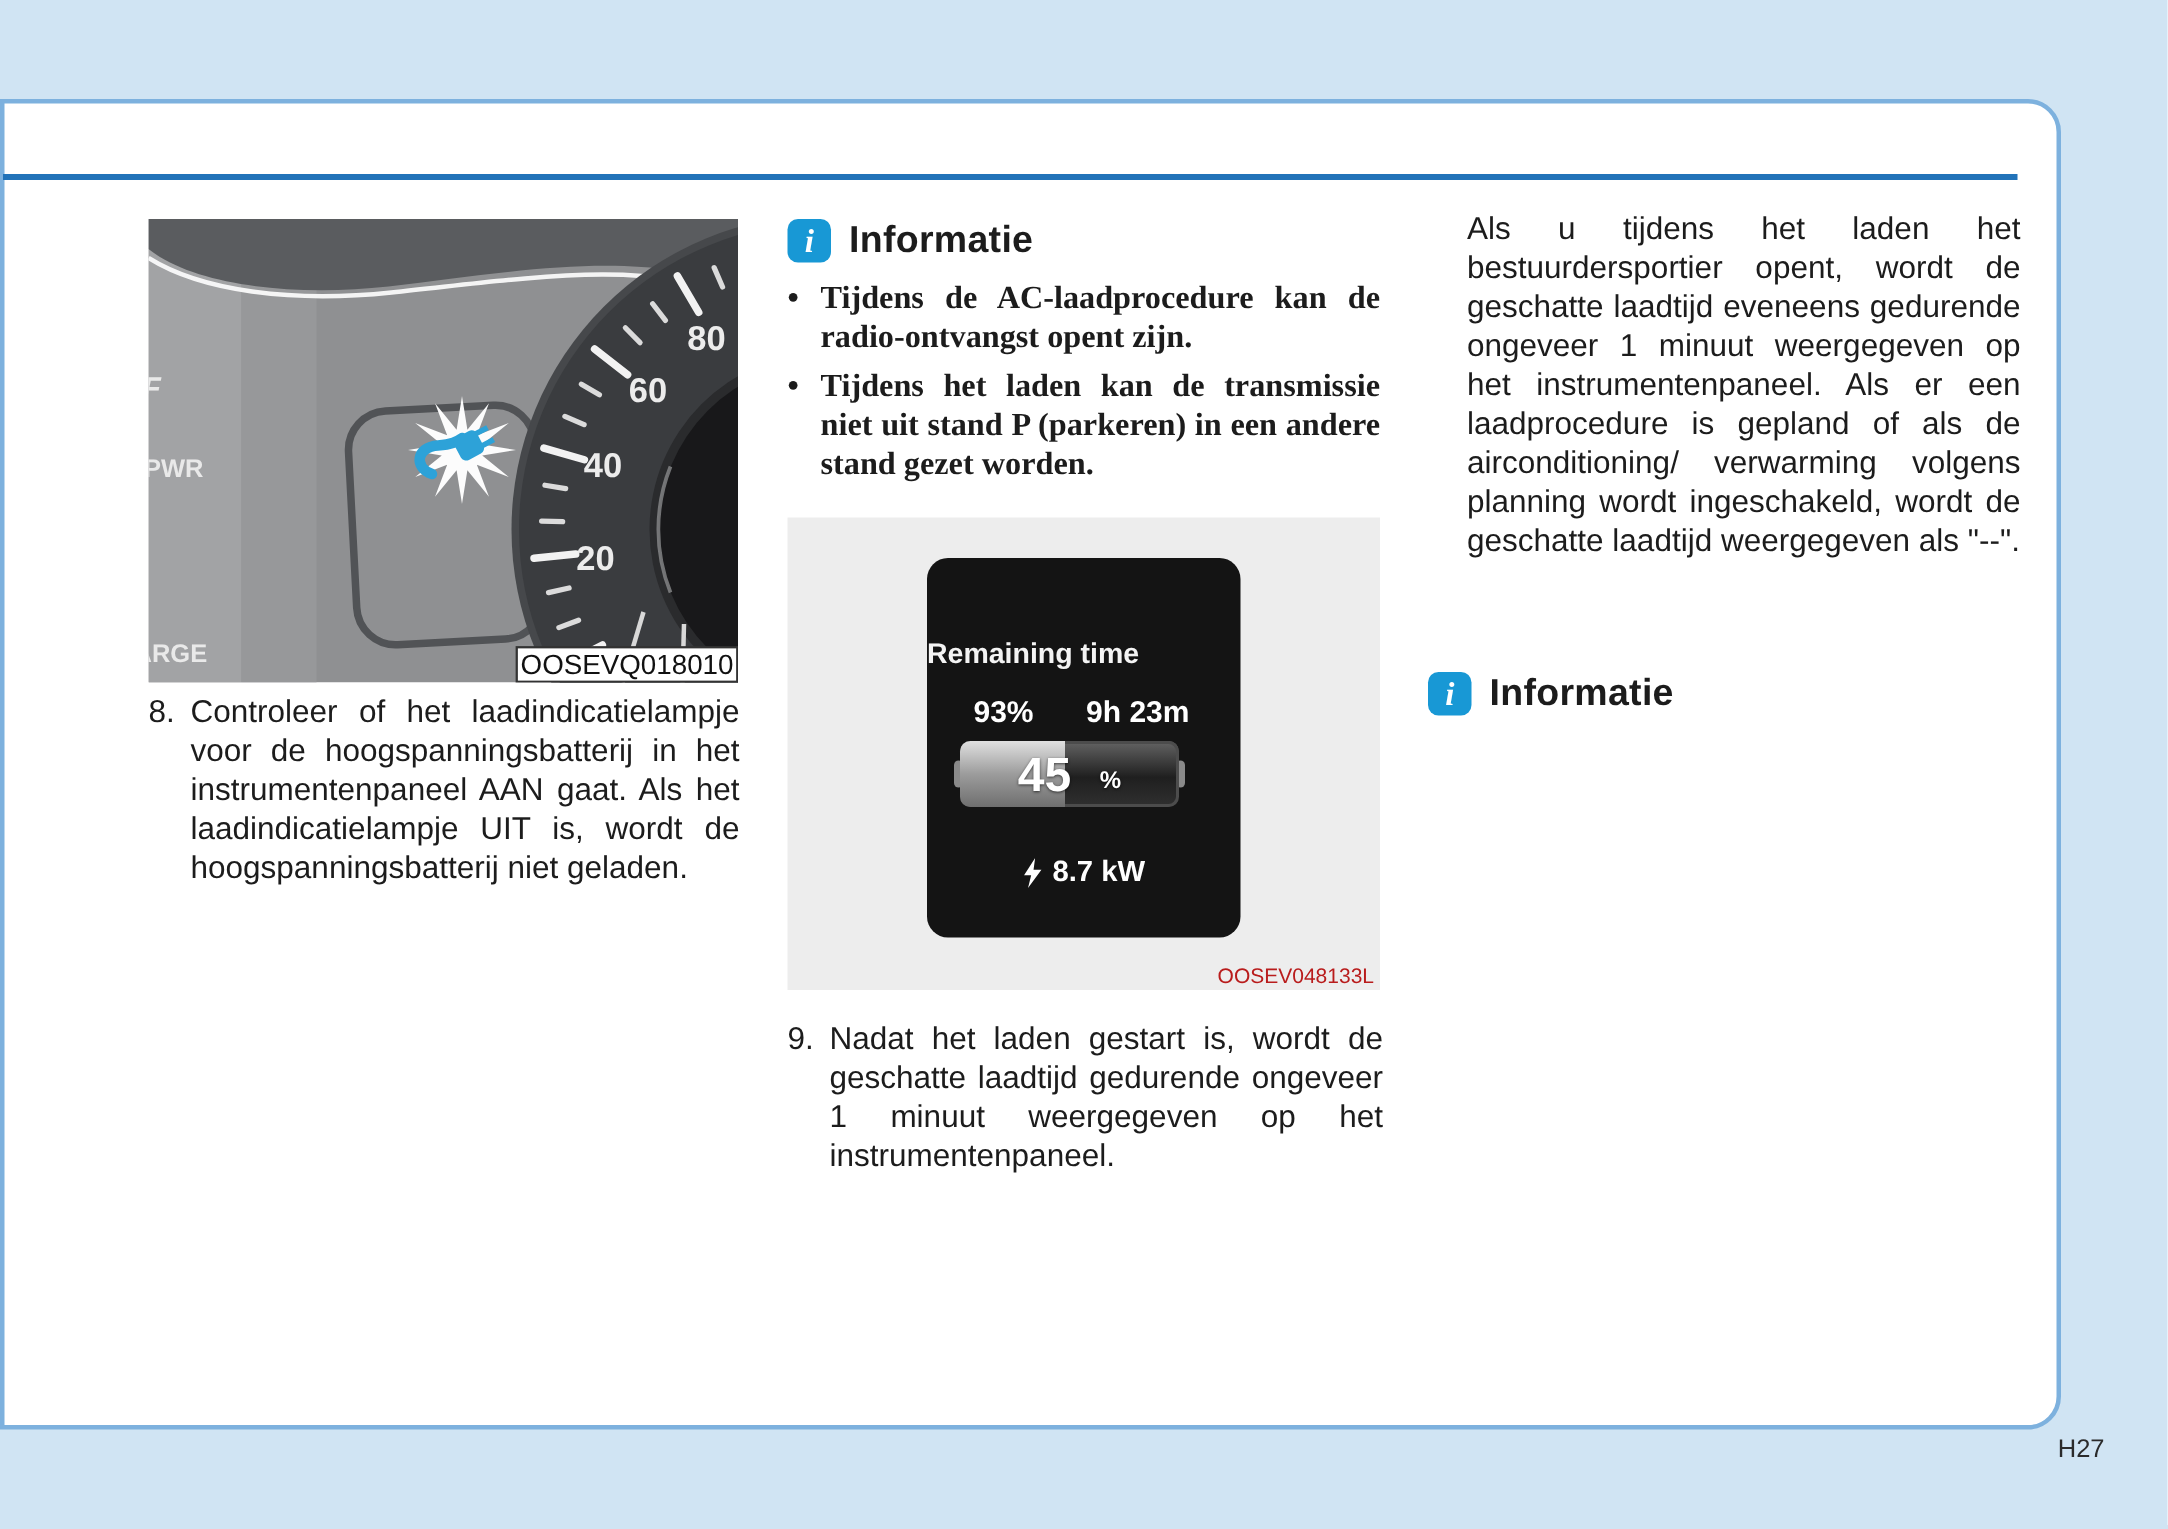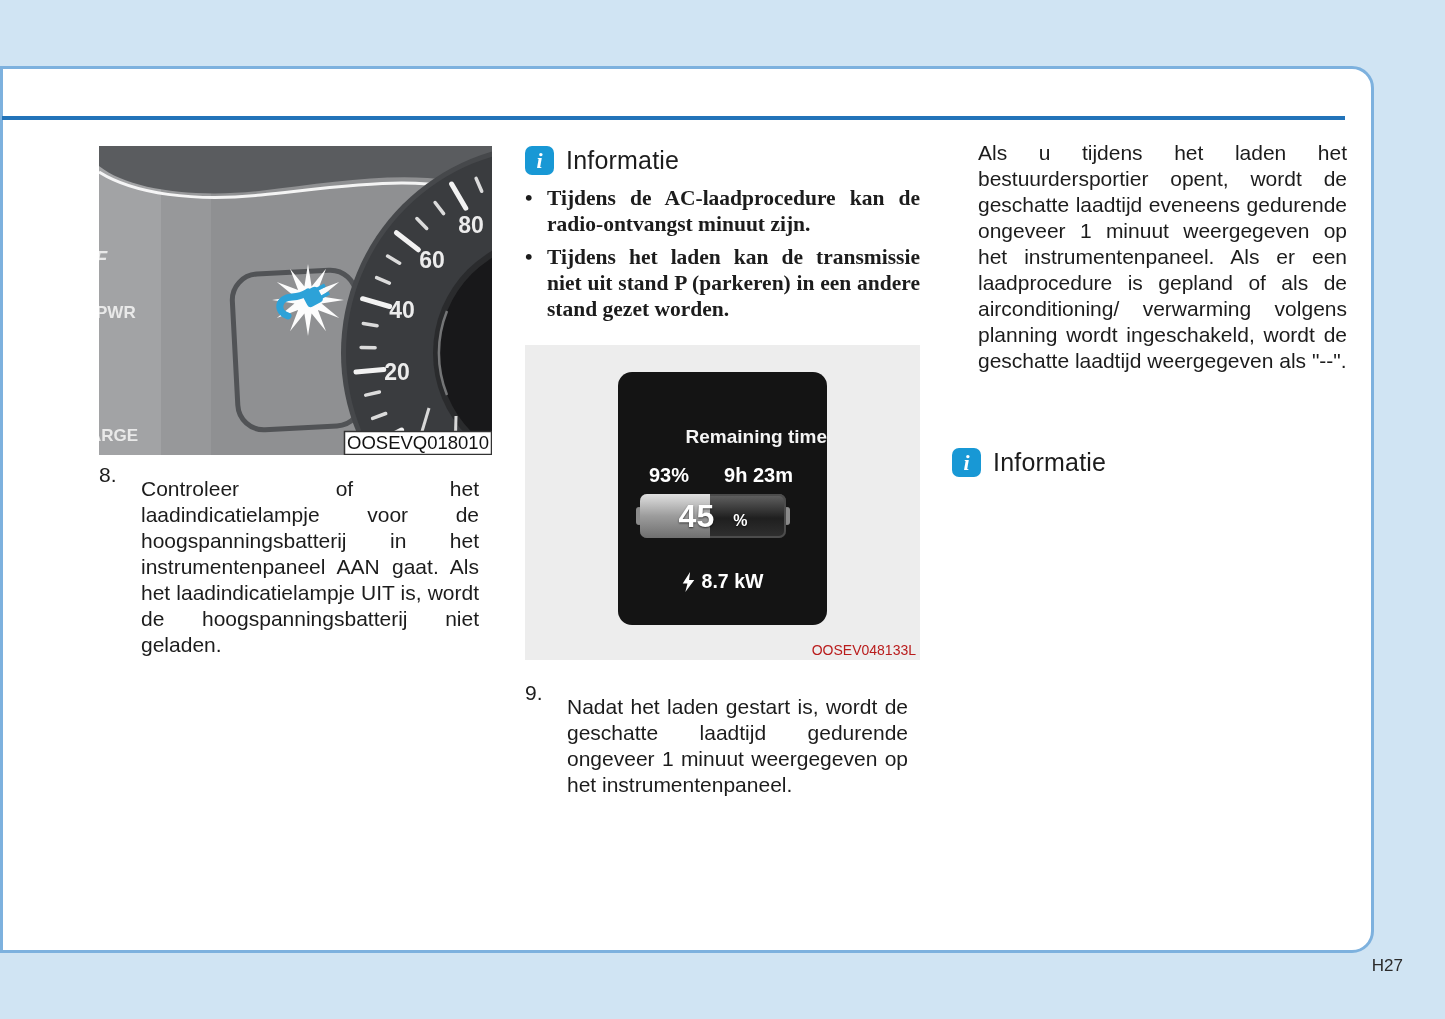--- a/index.html
+++ b/index.html
@@ -15,48 +15,48 @@
     left:0;top:66px;width:1374px;height:887px;
     background:#ffffff;border:3px solid #7db1de;box-sizing:border-box;
     border-radius:0 22px 22px 0;
   }
   .header-rule{left:2px;top:116px;width:1343px;height:4px;background:#2273b9}
 
   
   .item{display:flex;font-size:21px;line-height:26px}
   .item .num{width:28px;flex:none}
   .item .body{flex:1;text-align:justify}
-  .item .body p{margin:14px}
+  .item .body p{margin:0}
   .item .body p + p{margin-top:7px}
   .plain{font-size:21px;line-height:26px;text-align:justify}
 
   
   .info-head{display:flex;align-items:center;gap:12px;margin-bottom:10px}
   .info-icon{
     width:29px;height:29px;border-radius:7px;background:#1898d5;flex:none;
     display:flex;align-items:center;justify-content:center;
     color:#fff;font-family:"Liberation Serif",serif;font-style:italic;font-weight:700;font-size:22px;
   }
-  .info-title{font-size:25px;font-weight:400;letter-spacing:.2px}
+  .info-title{font-size:25px;font-weight:700;letter-spacing:.2px}
   .info-body{
     font-family:"Liberation Serif",serif;font-weight:700;
     font-size:21.5px;line-height:26px;text-align:justify;
   }
   .blist{margin:0;padding:0;list-style:none}
   .blist li{display:flex;margin-bottom:7px}
   .blist .dot{width:22px;flex:none}
   .blist .btxt{flex:1;text-align:justify}
 
   
   .panel{left:525px;top:345px;width:395px;height:315px;background:#ededed}
   .display{
     position:absolute;left:93px;top:27px;width:209px;height:253px;
     background:#141414;border-radius:14px;color:#fff;
   }
-  .d-title{position:absolute;top:54px;left:0;right:0;text-align:right;font-size:19px;font-weight:600;color:#f4f4f4}
+  .d-title{position:absolute;top:54px;left:0;right:0;text-align:left;font-size:19px;font-weight:600;color:#f4f4f4}
   .d-row{position:absolute;top:92px;left:31px;right:34px;display:flex;justify-content:space-between;font-size:20px;font-weight:700}
   .battery{position:absolute;left:19px;top:122px;width:152px;height:44px}
   .bat-cap{position:absolute;width:6px;height:18px;top:13px;background:#8a8a8a;border-radius:3px}
   .bat-cap.left{left:-1px}.bat-cap.right{right:-1px}
   .bat-body{position:absolute;left:3px;right:3px;top:0;bottom:0;border-radius:7px;overflow:hidden;
     background:linear-gradient(180deg,#646464,#1f1f1f 55%,#303030);
     box-shadow:inset 0 0 0 2px #4c4c4c}
   .bat-fill{position:absolute;left:0;top:0;bottom:0;width:48%;
     background:linear-gradient(180deg,#e0e0e0,#9c9c9c 50%,#6f6f6f)}
   .bat-pct{position:absolute;inset:0;display:flex;align-items:center;justify-content:center;gap:19px;
@@ -160,21 +160,21 @@
 </div>
 
 <div class="abs" style="left:525px;top:146px;width:395px">
   <div class="info-head">
     <span class="info-icon">i</span>
     <span class="info-title">Informatie</span>
   </div>
   <ul class="blist info-body">
     <li>
       <span class="dot">•</span>
-      <span class="btxt">Tijdens de AC-laadprocedure kan de radio-ontvangst minuut zijn.</span>
+      <span class="btxt">Tijdens de AC-laadprocedure kan de radio-ontvangst opent zijn.</span>
     </li>
     <li>
       <span class="dot">•</span>
       <span class="btxt">Tijdens het laden kan de transmissie niet uit stand P (parkeren) in een andere stand gezet worden.</span>
     </li>
   </ul>
 </div>
 
 <div class="abs panel">
   <div class="display">

